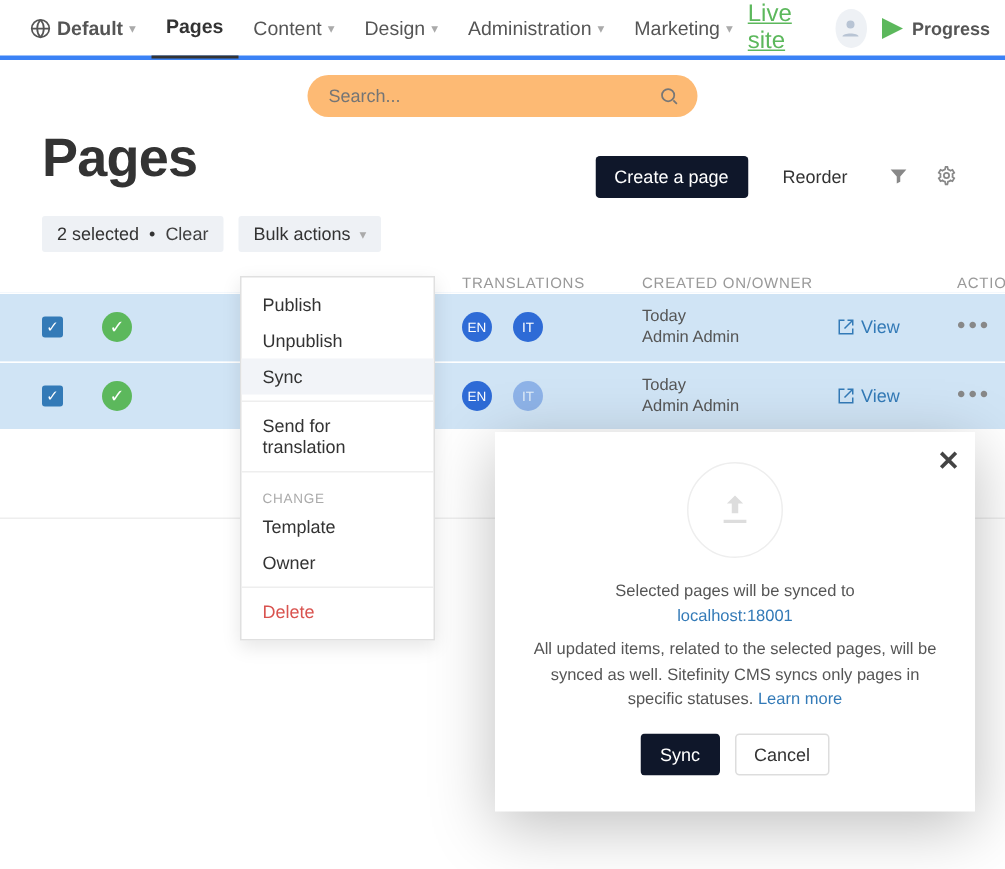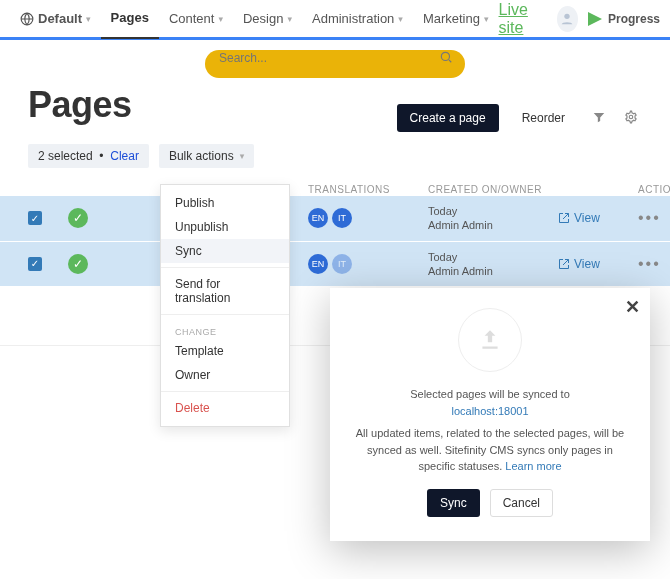--- a/index.html
+++ b/index.html
@@ -7,44 +7,44 @@
   .topnav { display: flex; align-items: center; height: 40px; border-bottom: 3px solid #3b82f6; padding: 0 10px; }
   .nav-item { padding: 0 10px; height: 40px; display: flex; align-items: center; color: #555; cursor: pointer; gap: 4px; }
   .nav-item.active { border-bottom: 2px solid #333; font-weight: 600; color: #333; }
   .chev { font-size: 9px; color: #aaa; }
   .spacer { flex: 1; }
   .live-site { color: #5cb85c; text-decoration: underline; font-size: 16px; }
   .avatar { width: 26px; height: 26px; background: #eef1f5; border-radius: 50%; margin: 0 10px; display:flex;align-items:center;justify-content:center;color:#b8c4d4; }
   .brand { display:flex; align-items:center; gap:6px; font-size:12px; color:#555; }
   .brand-mark { display:inline-block; width:14px; height:14px; background:#5cb85c; clip-path: polygon(50% 0, 100% 100%, 0 100%); transform: rotate(90deg); }
   .searchbar { display:flex; justify-content:center; padding: 10px 0 6px; }
-  .search { width: 260px; background:#eab308; border-radius: 16px; height:28px; display:flex; align-items:flex-start; padding:0 12px; color:#999; }
+  .search { width: 260px; background:#fdba74; border-radius: 16px; height:28px; display:flex; align-items:center; padding:0 12px; color:#999; }
   .search input { border:none; background:transparent; flex:1; outline:none; font-size:12px; color:#555; }
   .page-head { display:flex; align-items:flex-end; justify-content:space-between; padding: 0 28px 6px; }
   h1 { font-size: 36px; margin: 0 0 6px; font-weight: 800; letter-spacing: -0.5px; }
   .head-actions { display:flex; align-items:center; gap:10px; }
   .btn { padding: 6px 12px; border-radius: 3px; font-size:12px; cursor:pointer; border:1px solid transparent; }
   .btn-primary { background:#0f172a; color:#fff; }
   .btn-plain { background:#fff; color:#333; }
   .icon-btn { color:#888; cursor:pointer; padding:4px; }
   .toolbar { display:flex; align-items:center; gap:10px; padding: 6px 28px 16px; }
   .pill { background:#eef1f5; padding:5px 10px; border-radius:2px; font-size:12px; }
-  .pill a { color:#1d4ed8; text-decoration:none; }
+  .pill a { color:#404040; text-decoration:none; }
   .dropdown-btn { background:#eef1f5; padding:5px 10px; border-radius:2px; font-size:12px; display:flex; align-items:center; gap:6px; cursor:pointer; }
   .bulk-menu { position:absolute; left:160px; top:184px; width:130px; background:#fff; border:1px solid #e0e0e0; box-shadow:0 4px 12px rgba(0,0,0,0.1); padding:6px 0; font-size:12px; z-index:5; }
   .bulk-menu .mi { padding:5px 14px; cursor:pointer; }
   .bulk-menu .mi.selected { background:#f2f4f8; }
   .bulk-menu .sect { padding:8px 14px 2px; font-size:9px; color:#aaa; letter-spacing:0.5px; }
   .bulk-menu .sep { border-top:1px solid #eee; margin:4px 0; }
   .bulk-menu .danger { color:#d9534f; }
   .thead { display:grid; grid-template-columns: 40px 40px 200px 120px 130px 80px 40px; padding:0 28px; font-size:10px; color:#999; letter-spacing:0.5px; }
   .trow { display:grid; grid-template-columns: 40px 40px 200px 120px 130px 80px 40px; padding:8px 28px; background:#d0e4f5; border-top:1px solid #fff; align-items:center; font-size:12px; }
   .chk { width:14px; height:14px; background:#337ab7; border-radius:2px; display:flex; align-items:center; justify-content:center; color:#fff; font-size:10px; }
   .status-ok { width:20px; height:20px; background:#5cb85c; border-radius:50%; display:flex; align-items:center; justify-content:center; color:#fff; font-size:12px; }
-  .langs { display:flex; gap:4px; }
+  .langs { display:flex; gap:14px; }
   .lang { width:20px; height:20px; border-radius:50%; background:#2e6bd6; color:#fff; font-size:9px; display:flex; align-items:center; justify-content:center; }
   .lang.dim { opacity:0.4; }
   .meta { font-size:11px; color:#555; line-height:1.3; }
   .view-link { color:#337ab7; display:flex; align-items:center; gap:4px; }
   .dots { color:#888; font-size:16px; letter-spacing:2px; cursor:pointer; }
   .divider-row { height:40px; border-bottom:1px solid #eee; margin-top:20px;}
   .modal { position:absolute; left:330px; top:288px; width:320px; background:#fff; box-shadow:0 10px 40px rgba(0,0,0,0.25); padding:20px 24px 24px; text-align:center; }
   .modal .close { position:absolute; top:8px; right:10px; color:#444; font-size:18px; font-weight:bold; cursor:pointer; }
   .upload-circ { width:64px; height:64px; border:1px solid #eee; border-radius:50%; margin:0 auto 14px; display:flex; align-items:center; justify-content:center; color:#ccc; }
   .modal h2 { font-size:20px; margin:0 0 14px; font-weight:700; }

